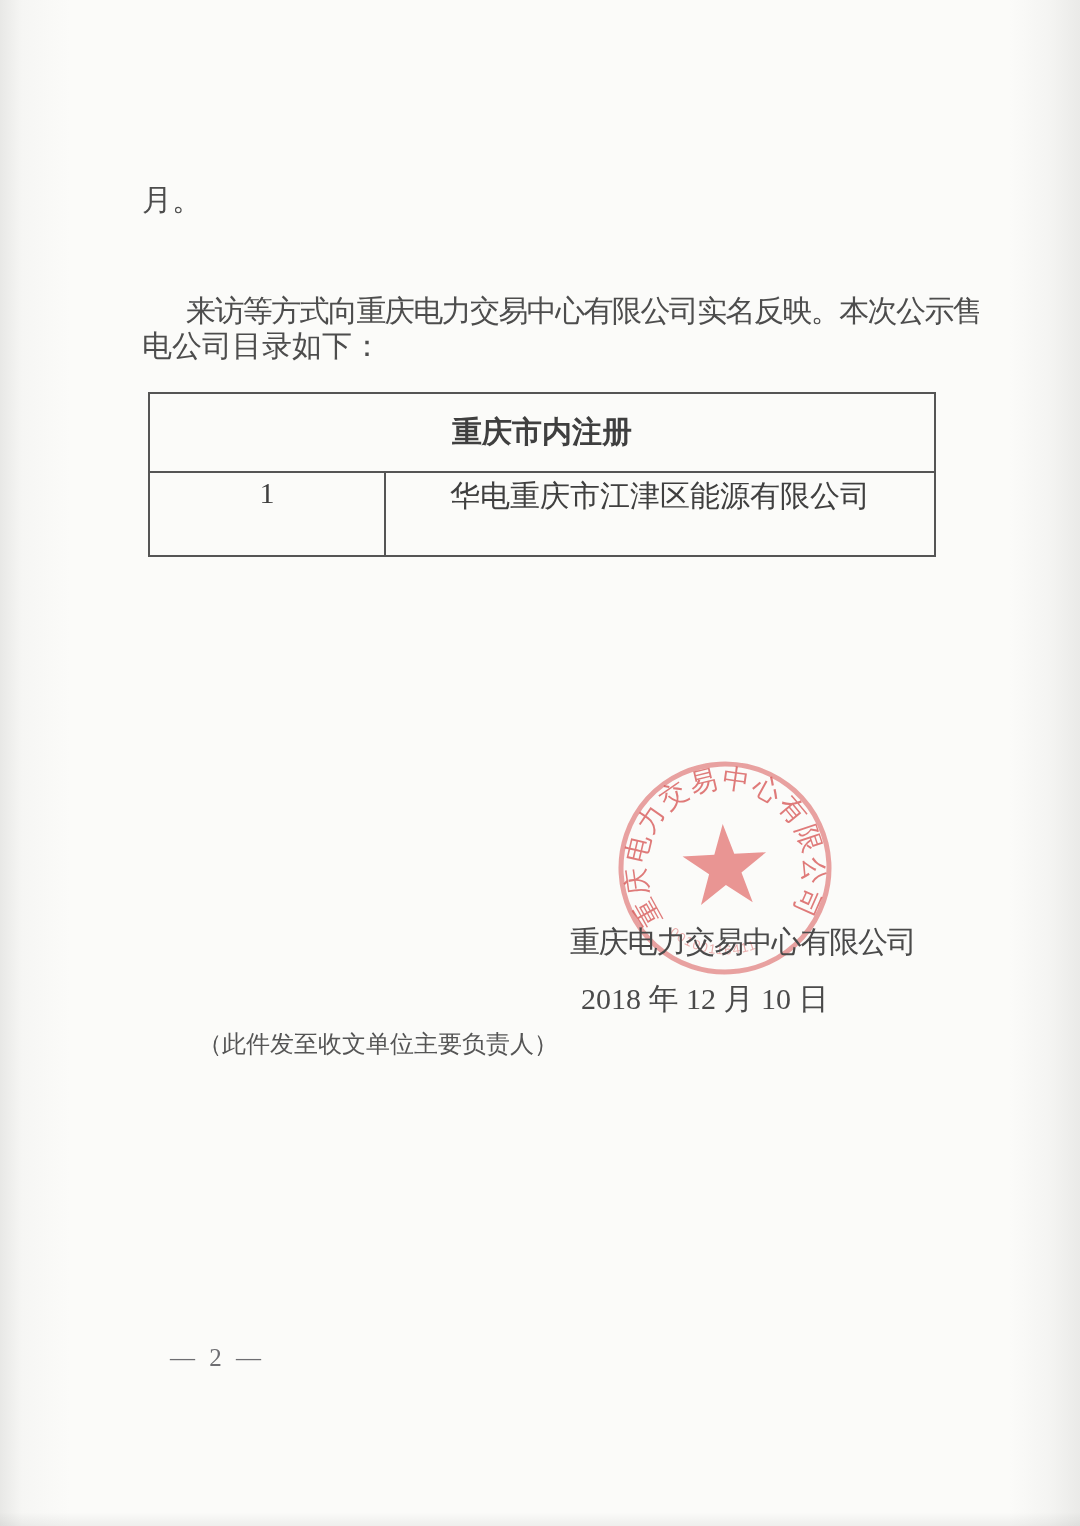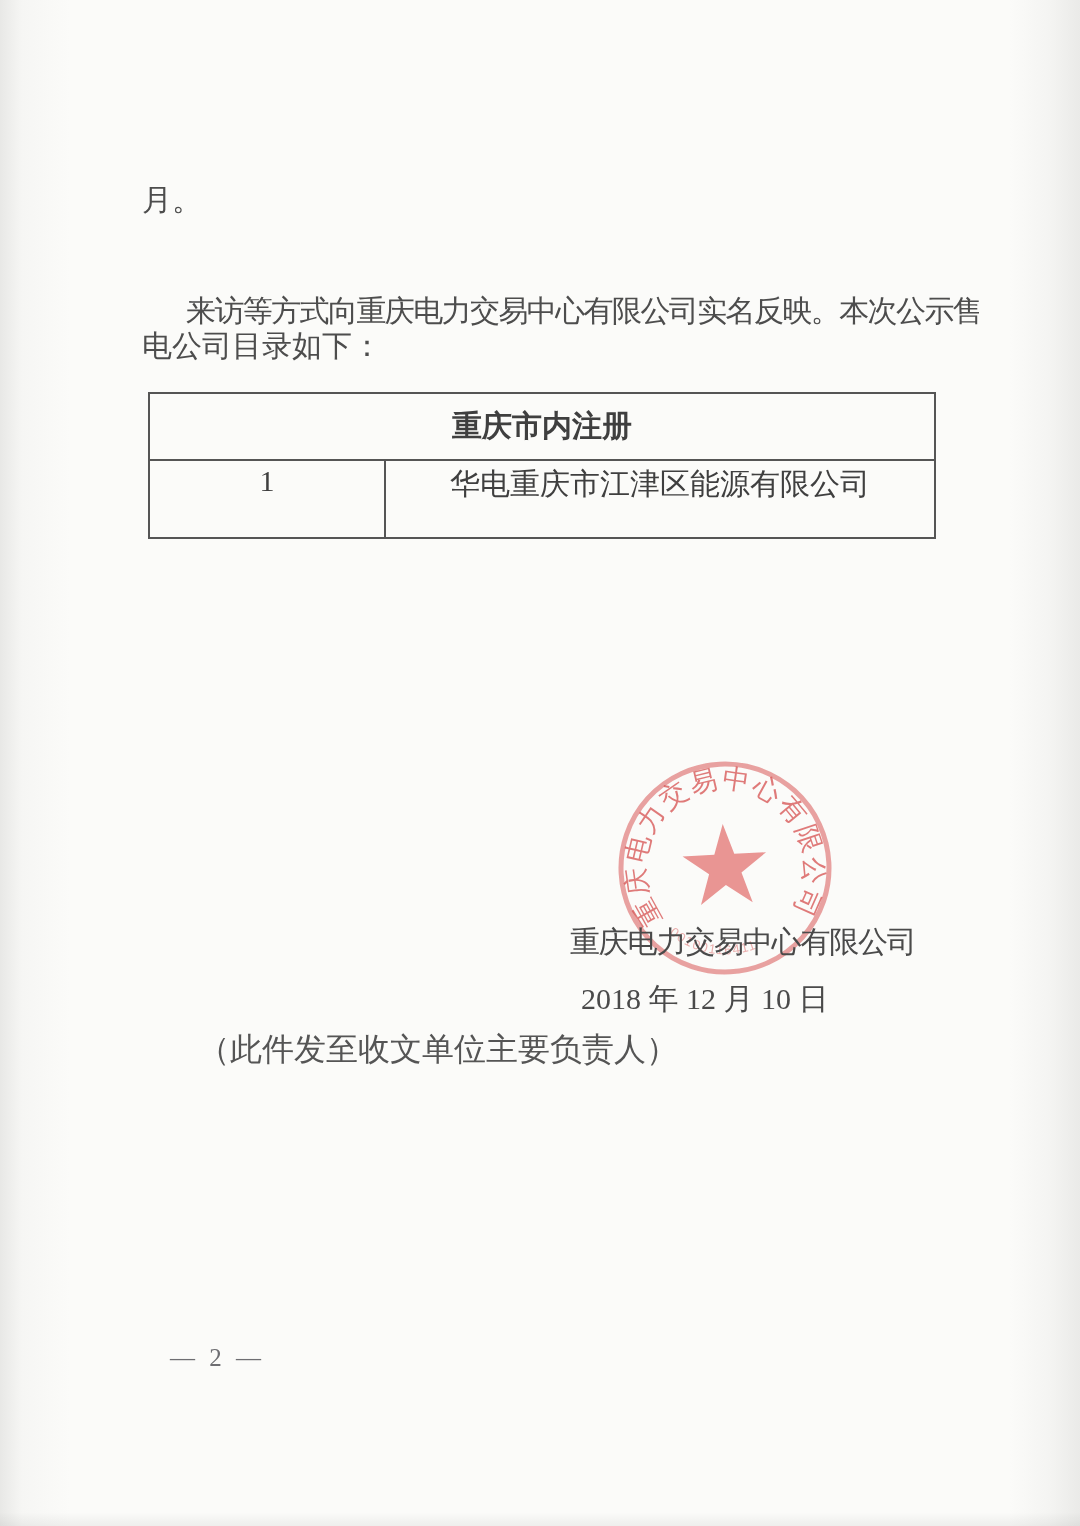--- a/index.html
+++ b/index.html
@@ -43,21 +43,21 @@
     position: absolute;
     left: 148px;
     top: 392px;
     width: 786px;
     border-collapse: collapse;
     table-layout: fixed;
     color: #3f3f3f;
   }
   .reg-table th, .reg-table td {
     border: 2px solid #555;
-    padding: 12px;
+    padding: 18px;
     font-size: 30px;
     text-align: center;
   }
   .reg-table .title-row th   { height: 38px; font-weight: bold; }
   .reg-table .head-row  th   { height: 38px; font-weight: bold; }
   .reg-table .data-row  td   { height: 61px; vertical-align: top; padding-top: 3px; font-weight: normal; }
   .col-seq  { width: 236px; }
   .col-name { width: 550px; }
 
   
@@ -68,21 +68,21 @@
     width: 280px;
     height: 280px;
     mix-blend-mode: multiply;
     opacity: 0.88;
     transform: rotate(-3deg);
   }
 
   
   .sig-company { left: 570px; top: 924px; letter-spacing: -1.2px; color: #4a4a4a; }
   .sig-date    { left: 581px; top: 981px; color: #4a4a4a; }
-  .sig-note    { left: 198px; top: 1030px; font-size: 32px; color: #555; }
+  .sig-note    { left: 198px; top: 1030px; font-size: 24px; color: #555; }
 
   .page-number {
     position: absolute;
     left: 170px;
     top: 1344px;
     font-size: 25px;
     color: #6e6e72;
     letter-spacing: 4px;
   }
 </style>

